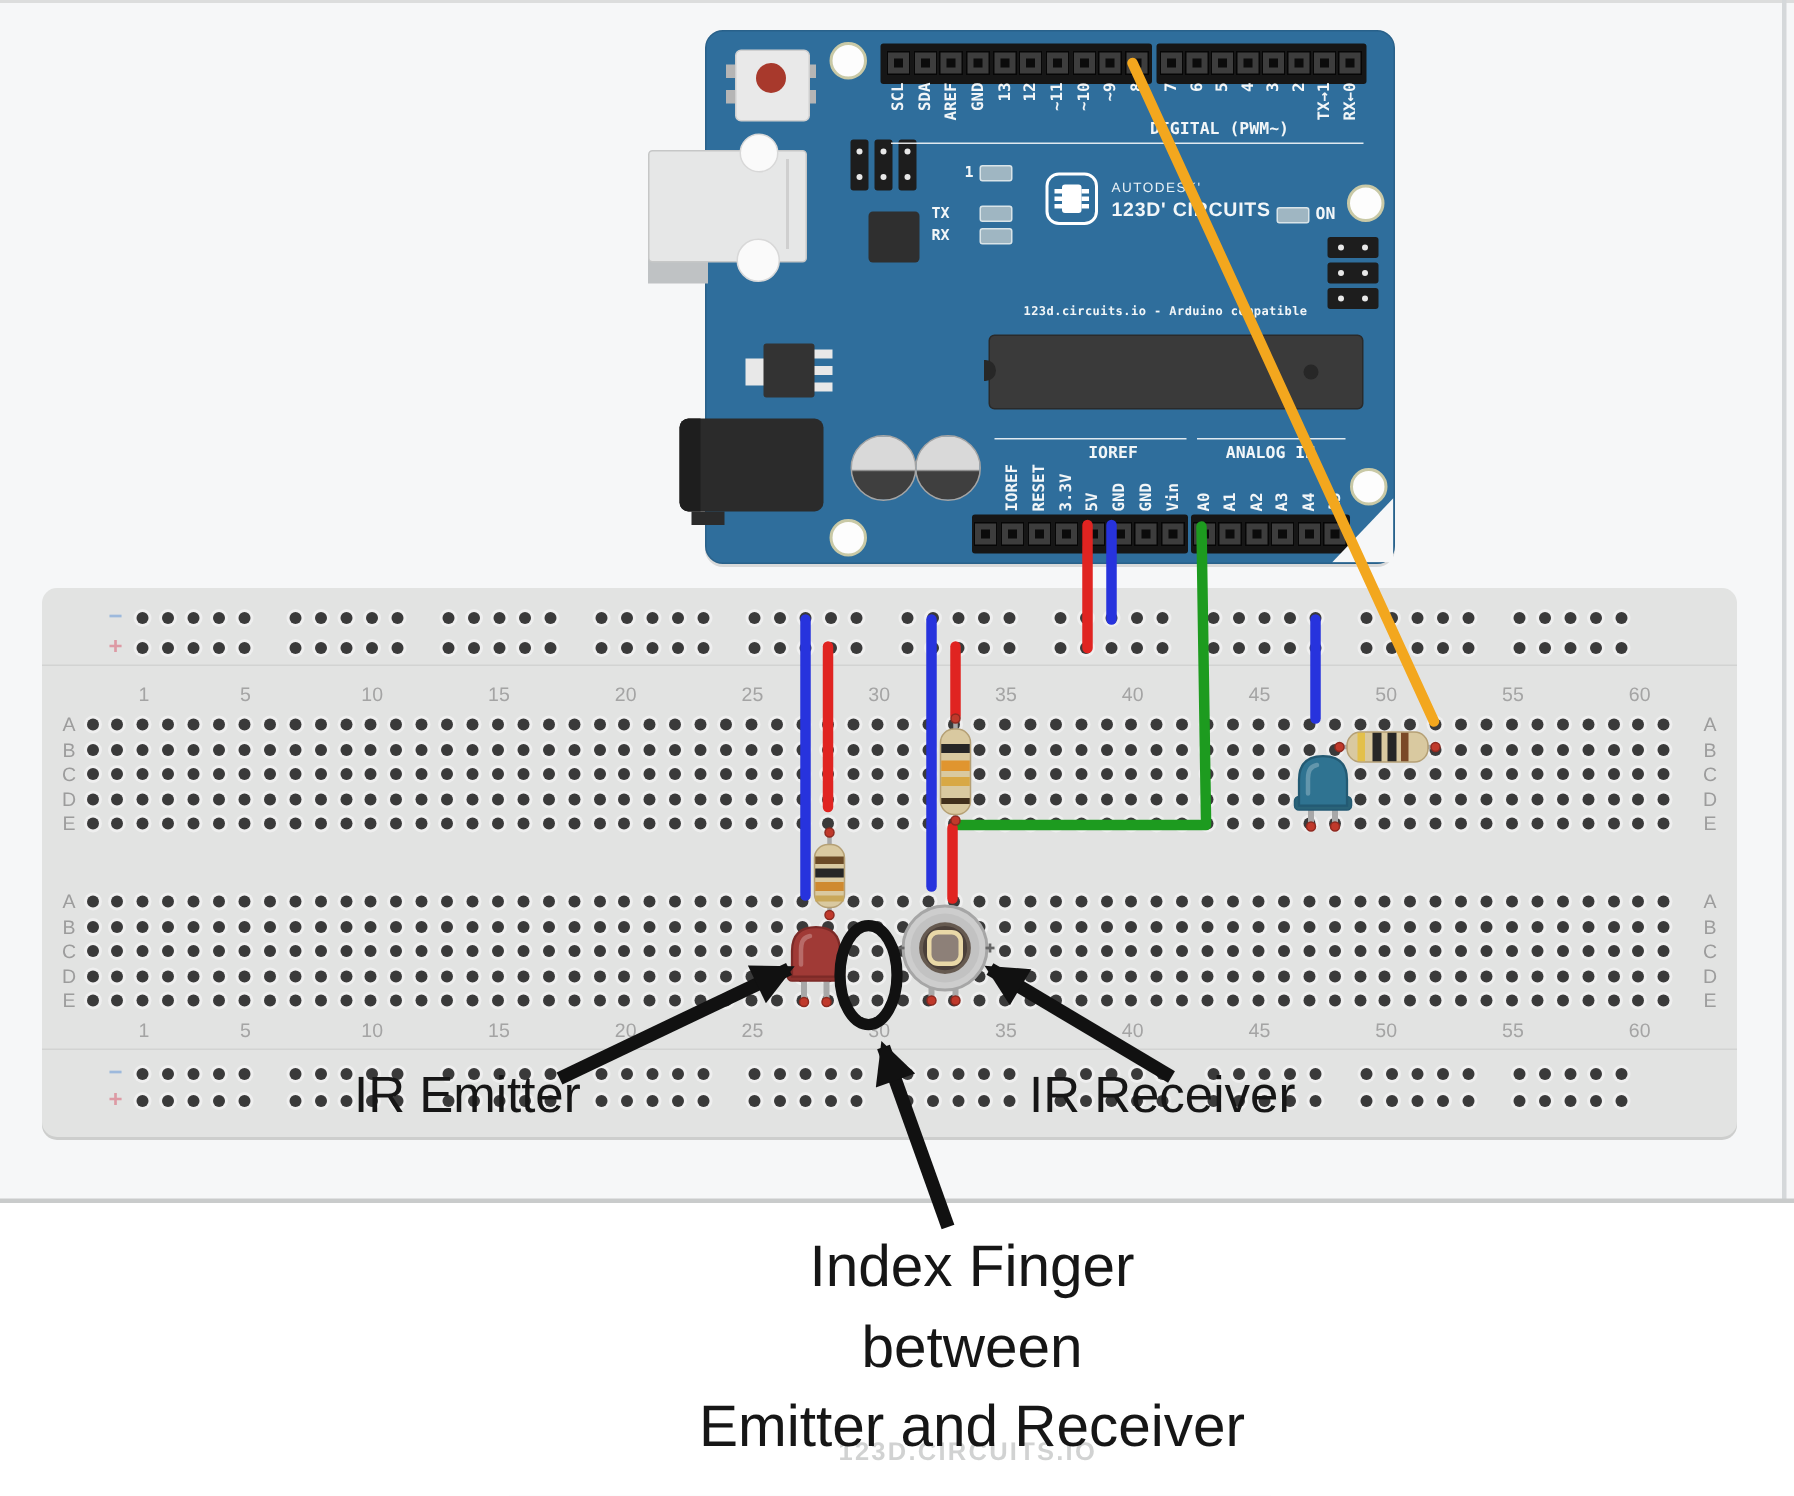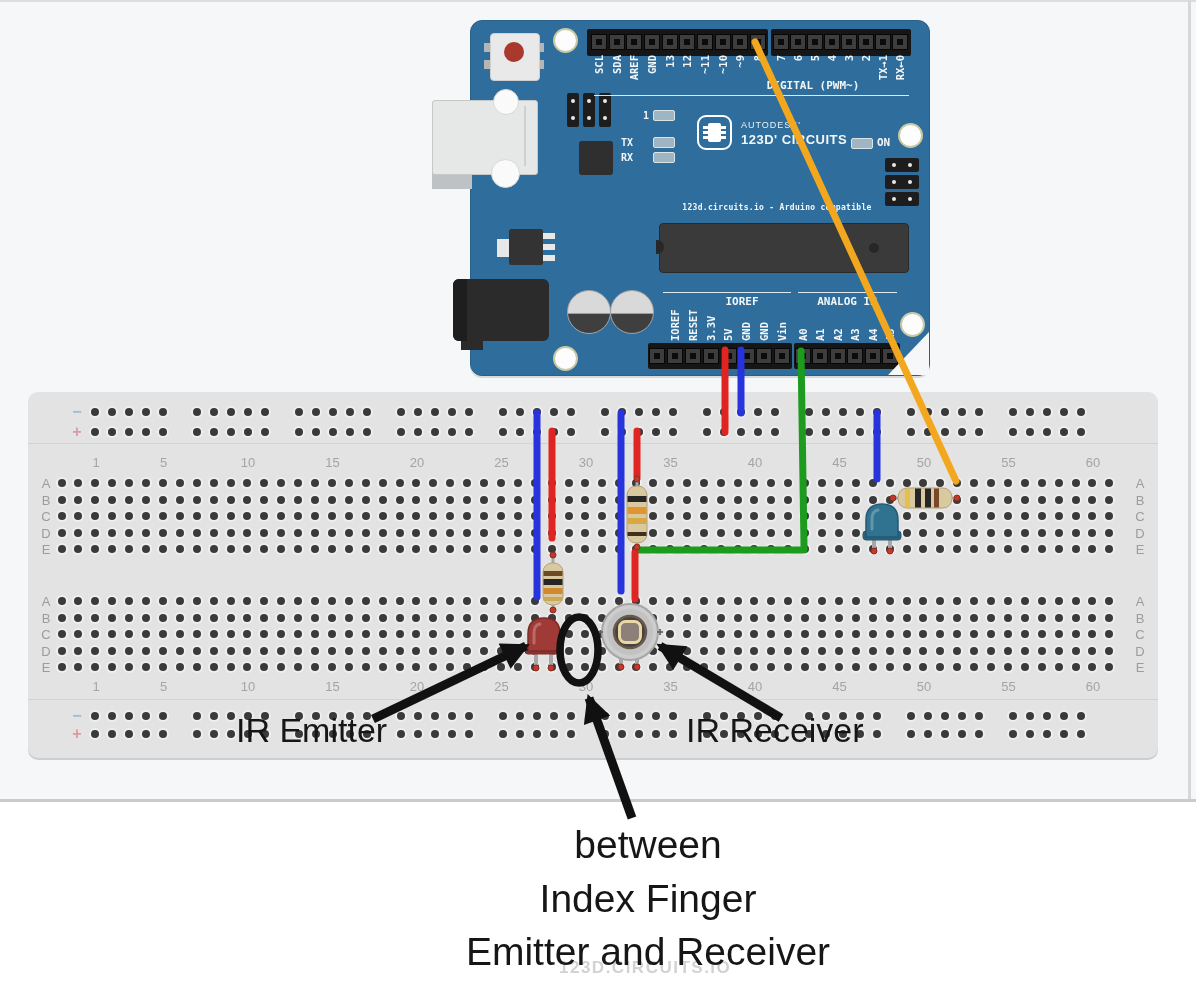--- a/index.html
+++ b/index.html
@@ -1248,17 +1248,17 @@
         <line x1="373" y1="719" x2="526" y2="646" stroke="#111111" stroke-width="9" marker-end="url(#ah)"></line>
         <line x1="781" y1="718" x2="660" y2="646" stroke="#111111" stroke-width="9" marker-end="url(#ah)"></line>
         <line x1="632" y1="818" x2="589" y2="698" stroke="#111111" stroke-width="9" marker-end="url(#ah)"></line>
         <ellipse cx="579" cy="650" rx="19" ry="33" fill="none" stroke="#111111" stroke-width="7.5"></ellipse>
       </g>
   </svg>
 
   <div class="abs note" style="left:686px;top:711px">IR Receiver</div>
   <div class="abs note" style="left:236px;top:711px">IR Emitter</div>
   <div class="abs" id="finger-note">
+    <div>Index Finger</div>
     <div>between</div>
-    <div>Index Finger</div>
     <div>Emitter and Receiver</div>
   </div>
 </div>
 
 </body></html>

